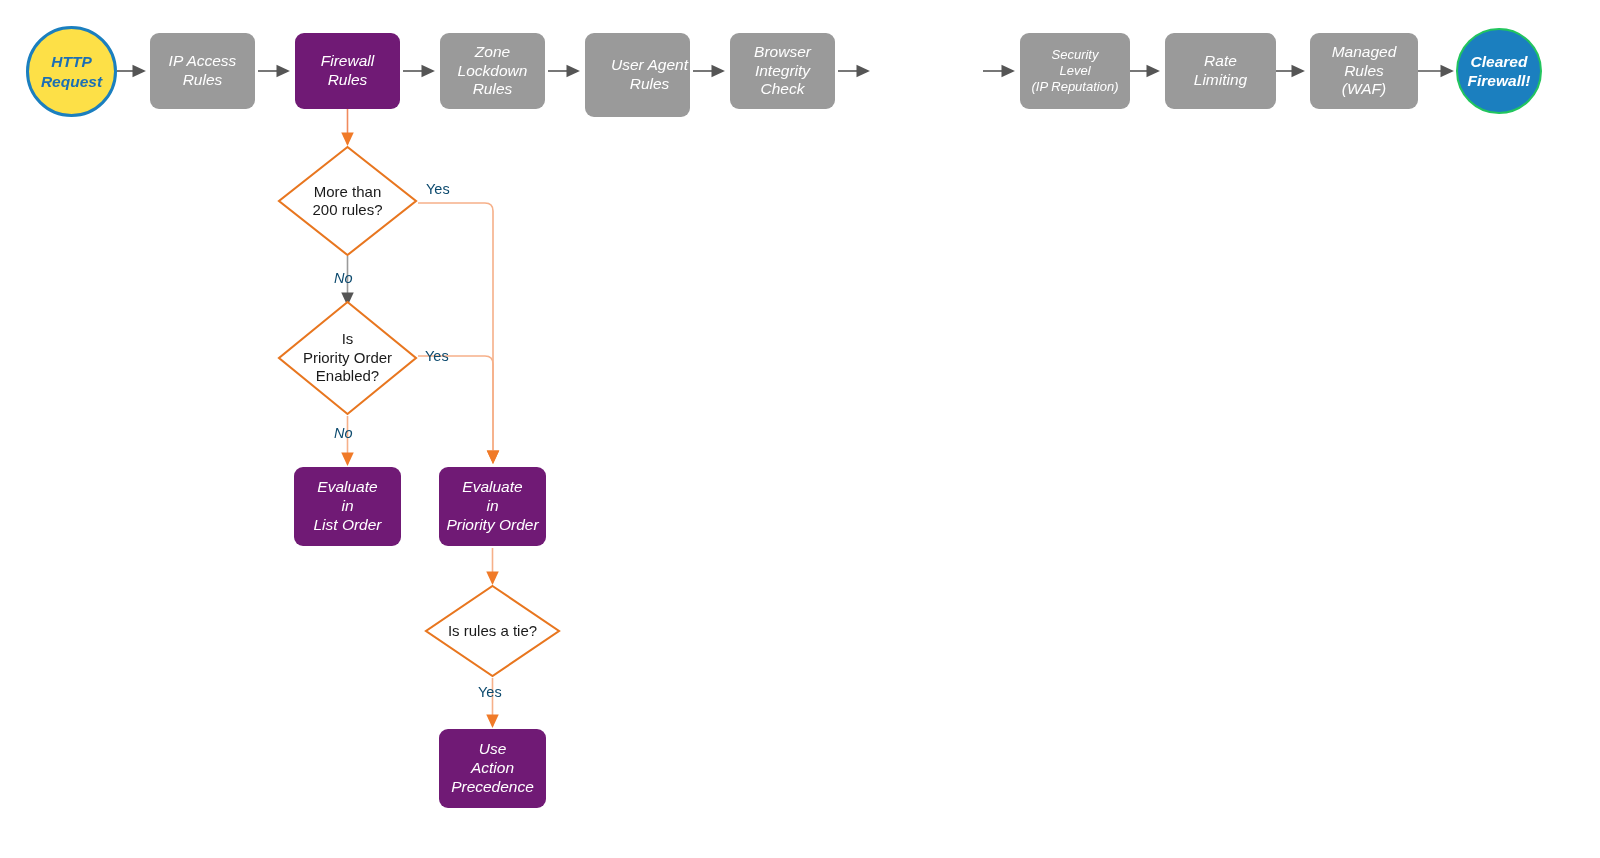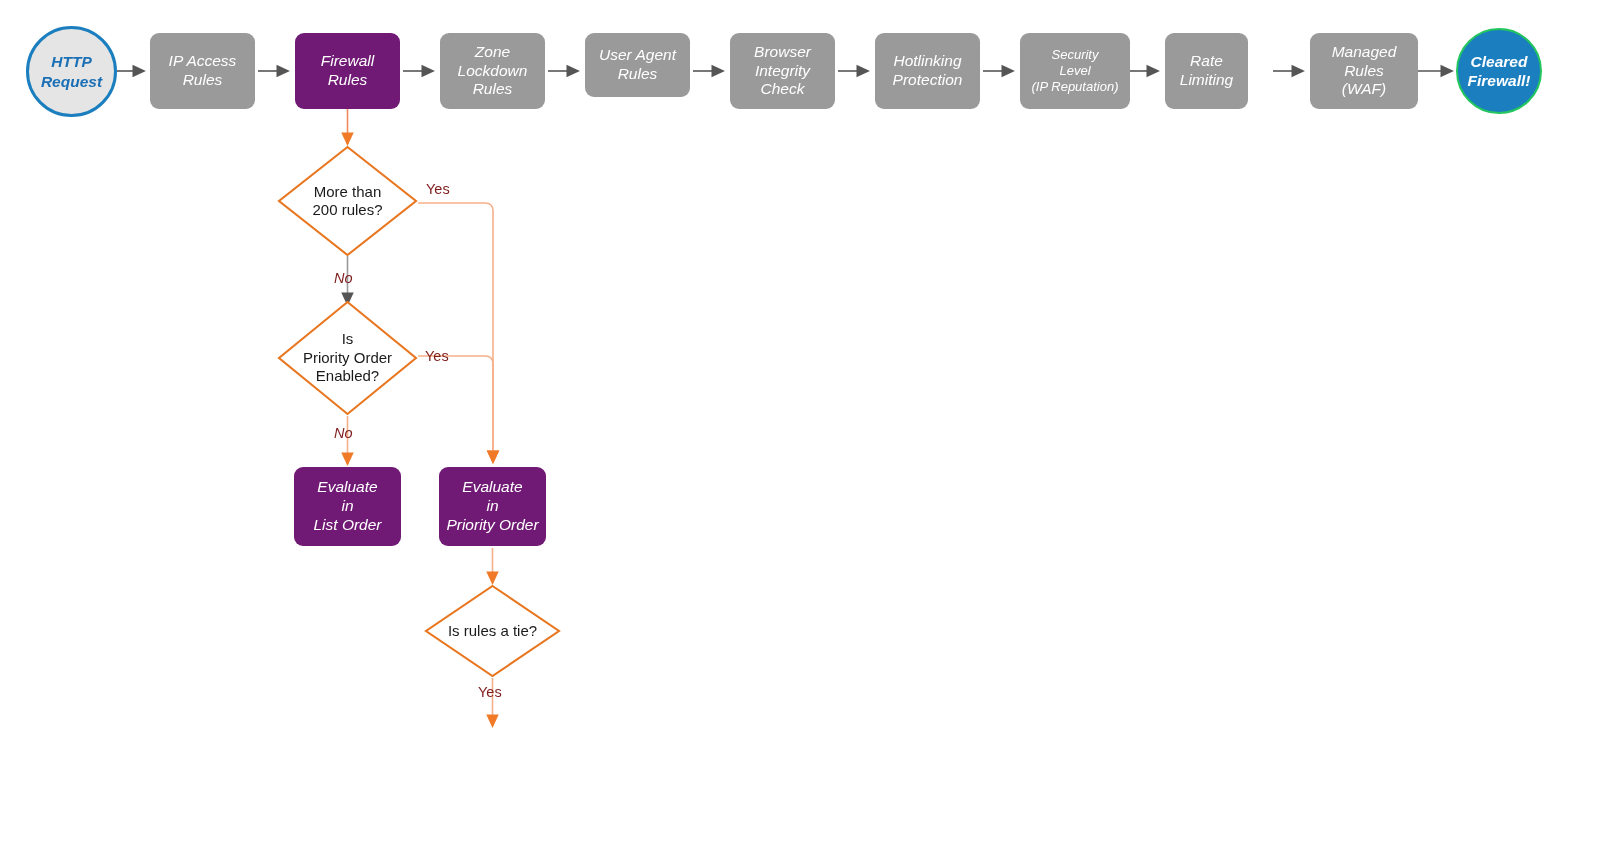--- a/index.html
+++ b/index.html
@@ -49,21 +49,21 @@
 
   .terminator {
     border-radius: 50%;
     font-size: 15.5px;
     font-style: italic;
     font-weight: bold;
     white-space: pre-line;
     line-height: 1.25;
   }
   .terminator.start {
-    background: #e5e5e5;
+    background: #fde047;
     border: 3.5px solid #1B7FBF;
     color: #1B6FB5;
   }
   .terminator.end {
     background: #1B7FBF;
     border: 2px solid #22c55e;
     color: #ffffff;
   }
 
   .decision-wrap {
@@ -87,21 +87,21 @@
     text-align: center;
     font-size: 15px;
     color: #1a1a1a;
     white-space: pre-line;
     line-height: 1.23;
   }
 
   .edge-label {
     position: absolute;
     font-size: 14.5px;
-    color: #7f1d1d;
+    color: #0c4a6e;
     white-space: nowrap;
   }
   .edge-label.ital { font-style: italic; }
 </style>
 </head>
 <body>
 
 <div id="canvas">
 
   <svg id="wires" viewBox="0 0 1600 858" xmlns="http://www.w3.org/2000/svg">
@@ -156,43 +156,39 @@
     <span>Firewall
 Rules</span>
   </div>
 
   <div class="node proc gray" style="left:440px; top:33px; width:105px; height:76px;">
     <span>Zone
 Lockdown
 Rules</span>
   </div>
 
-  <div class="node proc gray" style="left:585px; top:33px; width:105px; height:64px;">
+  <div class="node proc gray" style="left:585px; top:33px; width:105px; height:84px;justify-content:flex-end;">
     <span>User Agent
 Rules</span>
   </div>
 
   <div class="node proc gray" style="left:730px; top:33px; width:105px; height:76px;">
     <span>Browser
 Integrity
 Check</span>
   </div>
 
-  <div class="node proc gray" style="left:875px; top:33px; width:105px; height:76px;">
-    <span>Hotlinking
-Protection</span>
-  </div>
 
   <div class="node proc gray" style="left:1020px; top:33px; width:110px; height:76px; font-size:13px;">
     <span>Security
 Level
 (IP Reputation)</span>
   </div>
 
-  <div class="node proc gray" style="left:1165px; top:33px; width:83px; height:76px;">
+  <div class="node proc gray" style="left:1165px; top:33px; width:111px; height:76px;">
     <span>Rate
 Limiting</span>
   </div>
 
   <div class="node proc gray" style="left:1310px; top:33px; width:108px; height:76px;">
     <span>Managed
 Rules
 (WAF)</span>
   </div>
 
@@ -230,20 +226,25 @@
 in
 List Order</span>
   </div>
 
   <div class="node proc orange" style="left:439px; top:467px; width:107px; height:79px;">
     <span>Evaluate
 in
 Priority Order</span>
   </div>
 
+  <div class="node proc orange" style="left:439px; top:729px; width:107px; height:79px;">
+    <span>Use
+Action
+Precedence</span>
+  </div>
 
   <div class="edge-label" style="left:426px; top:181px;">Yes</div>
 
   <div class="edge-label ital" style="left:334px; top:270px;">No</div>
 
   <div class="edge-label" style="left:425px; top:348px;">Yes</div>
 
   <div class="edge-label ital" style="left:334px; top:425px;">No</div>
 
   <div class="edge-label" style="left:478px; top:684px;">Yes</div>

